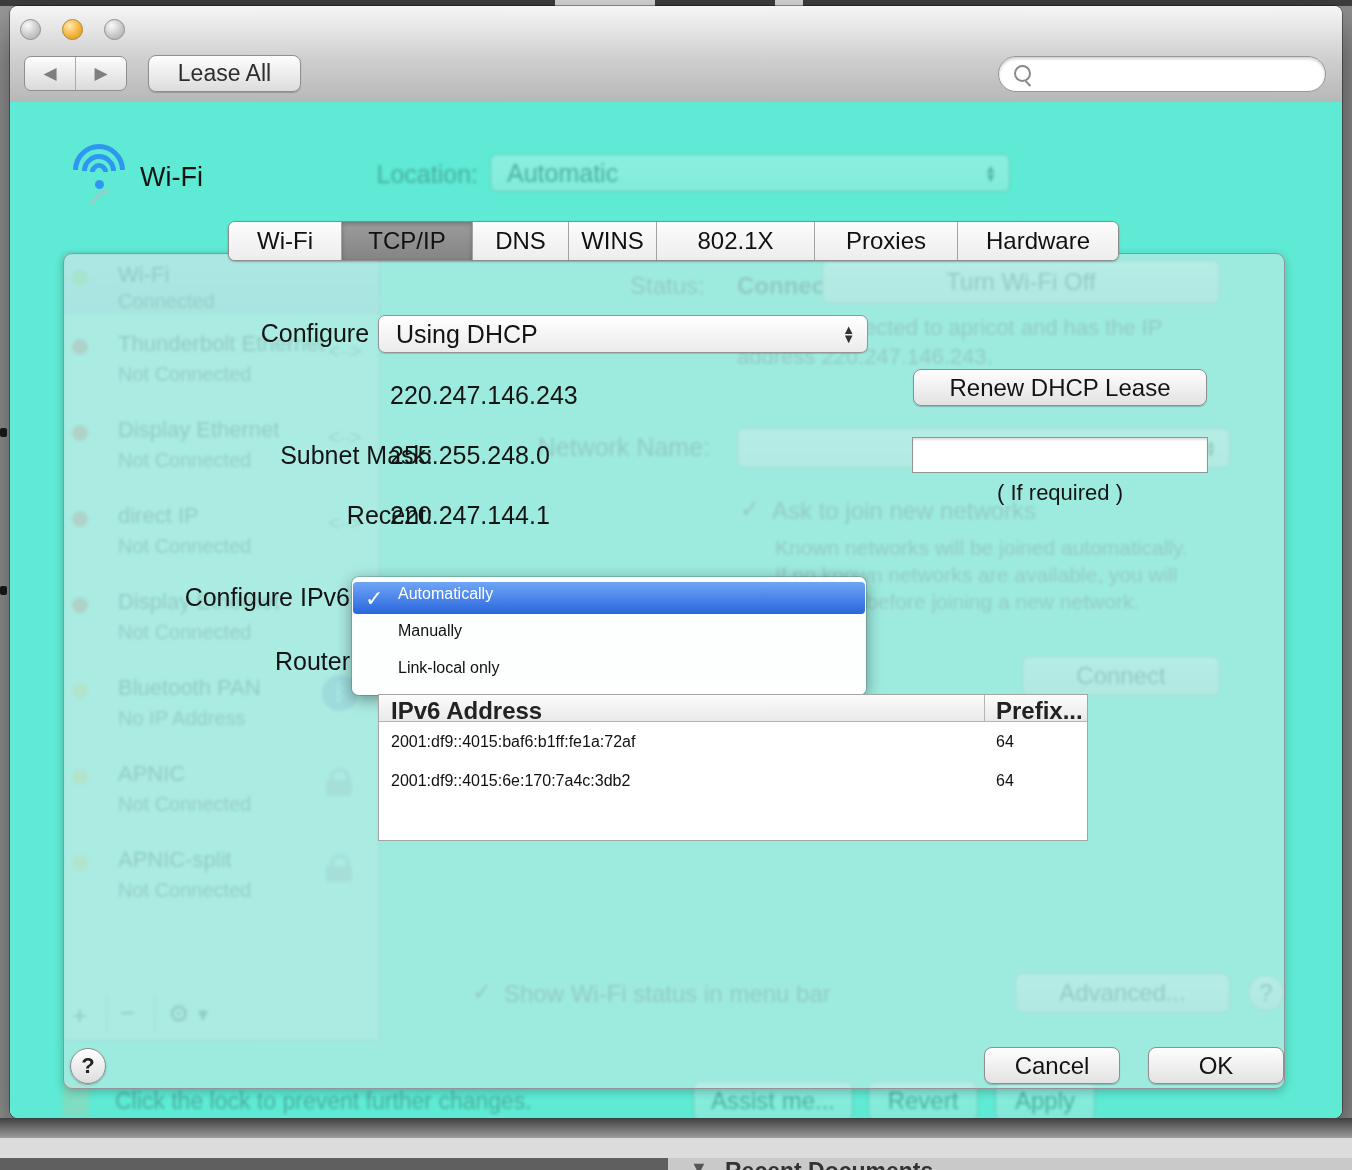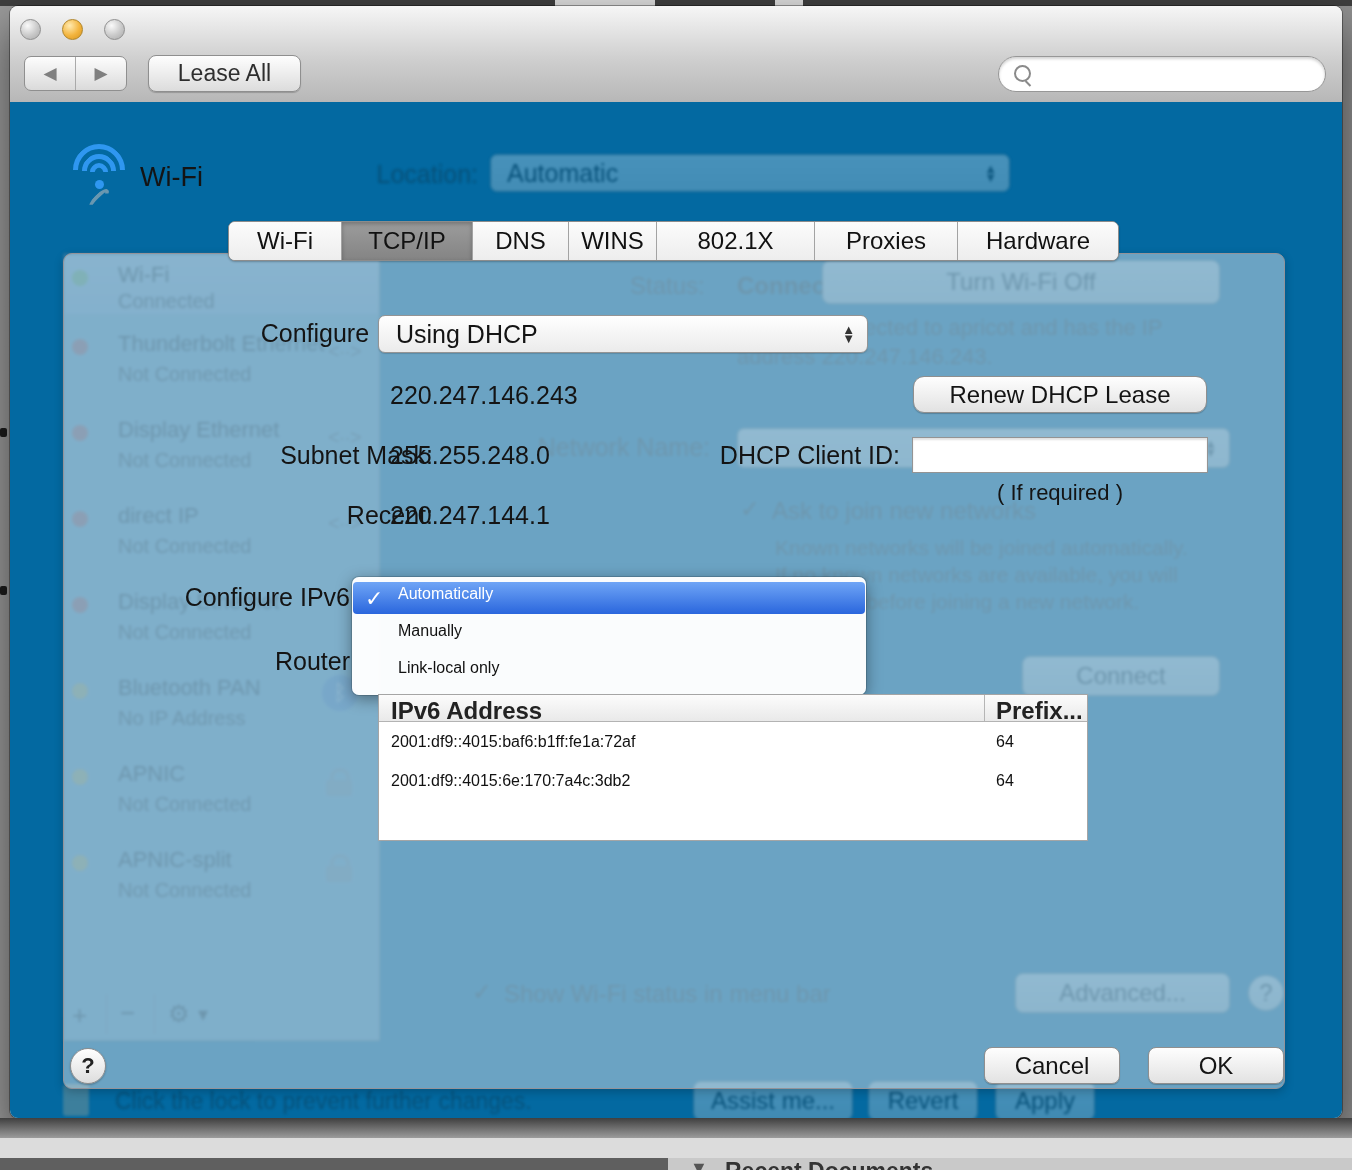--- a/index.html
+++ b/index.html
@@ -32,21 +32,21 @@
   .search{position:absolute;left:988px;top:50px;width:328px;height:36px;border-radius:18px;
     background:#fff;border:1px solid #979797;box-sizing:border-box;
     box-shadow:inset 0 2px 3px rgba(0,0,0,.18);}
   .mag{position:absolute;left:15px;top:8px;width:13px;height:13px;border:2px solid #8a8a8a;
     border-radius:50%;}
   .mag:after{content:"";position:absolute;left:11px;top:13px;width:2px;height:7px;
     background:#8a8a8a;transform:rotate(-45deg);}
   .search input{position:absolute;left:36px;top:3px;width:280px;height:26px;border:none;
     outline:none;font-size:21px;background:transparent;font-family:"Liberation Sans",sans-serif;}
 
-  .bodyarea{position:absolute;left:0;top:96px;width:1340px;height:1016px;overflow:hidden;background:#0369a1;}
+  .bodyarea{position:absolute;left:0;top:96px;width:1340px;height:1016px;overflow:hidden;background:#5eead4;}
 
   
   .dim{position:absolute;left:0;top:0;width:100%;height:100%;opacity:.27;filter:blur(1.7px);}
   .dim .popupD{position:absolute;background:linear-gradient(#fff,#ececec);border:1px solid #777;
     border-radius:7px;box-sizing:border-box;display:flex;align-items:center;padding-left:16px;
     font-size:25px;color:#111;}
   .dim .btnD{position:absolute;background:linear-gradient(#fdfdfd,#e2e2e2);border:1px solid #777;
     border-radius:8px;box-sizing:border-box;display:flex;align-items:center;justify-content:center;
     font-size:24px;color:#111;}
   .dim .txt{position:absolute;color:#111;}
@@ -288,22 +288,21 @@
         </div>
 
         <div class="val" style="left:380px;top:279px;">220.247.146.243</div>
 
         <div class="lbl" style="left:163px;top:339px;">Subnet Mask:</div>
         <div class="val" style="left:380px;top:339px;">255.255.248.0</div>
 
         <div class="lbl" style="left:163px;top:399px;">Recent:</div>
         <div class="val" style="left:380px;top:399px;">220.247.144.1</div>
 
-        <div class="btn" style="left:903px;top:274px;width:294px;height:37px;border-radius:11px;">Renew DHCP Lease</div>
-        <div class="lbl" style="left:640px;top:339px;width:250px;">DHCP Client ID:</div>
+        <div class="btn" style="left:903px;top:267px;width:294px;height:37px;">Renew DHCP Lease</div>
         <input class="tfield" style="left: 902px; top: 335px; width: 296px; height: 36px;" value="">
         <div class="val" style="left:902px;top:378px;width:296px;text-align:center;font-size:22px;">( If required )</div>
 
         <div class="lbl" style="left:80px;top:481px;">Configure IPv6</div>
         <div class="lbl" style="left:80px;top:545px;">Router</div>
 
         <div class="menu">
           <div class="menusel"></div>
           <div class="mcheck" style="top:9px;">✓</div>
           <div class="mitem w" style="top:8px;">Automatically</div>

